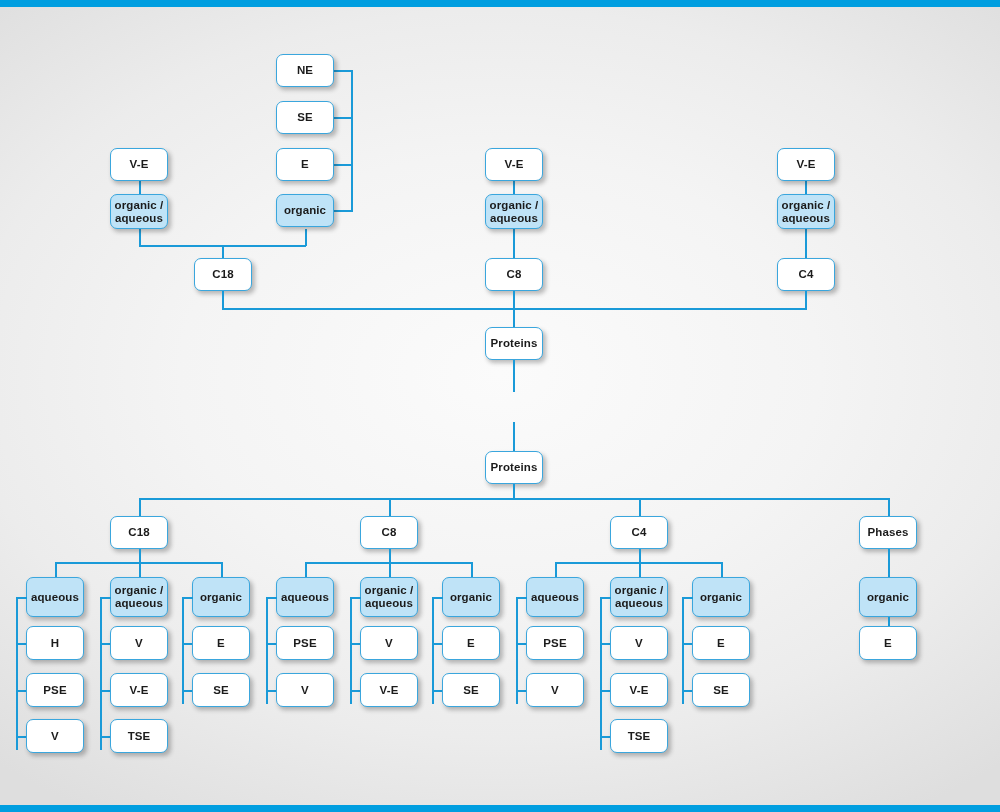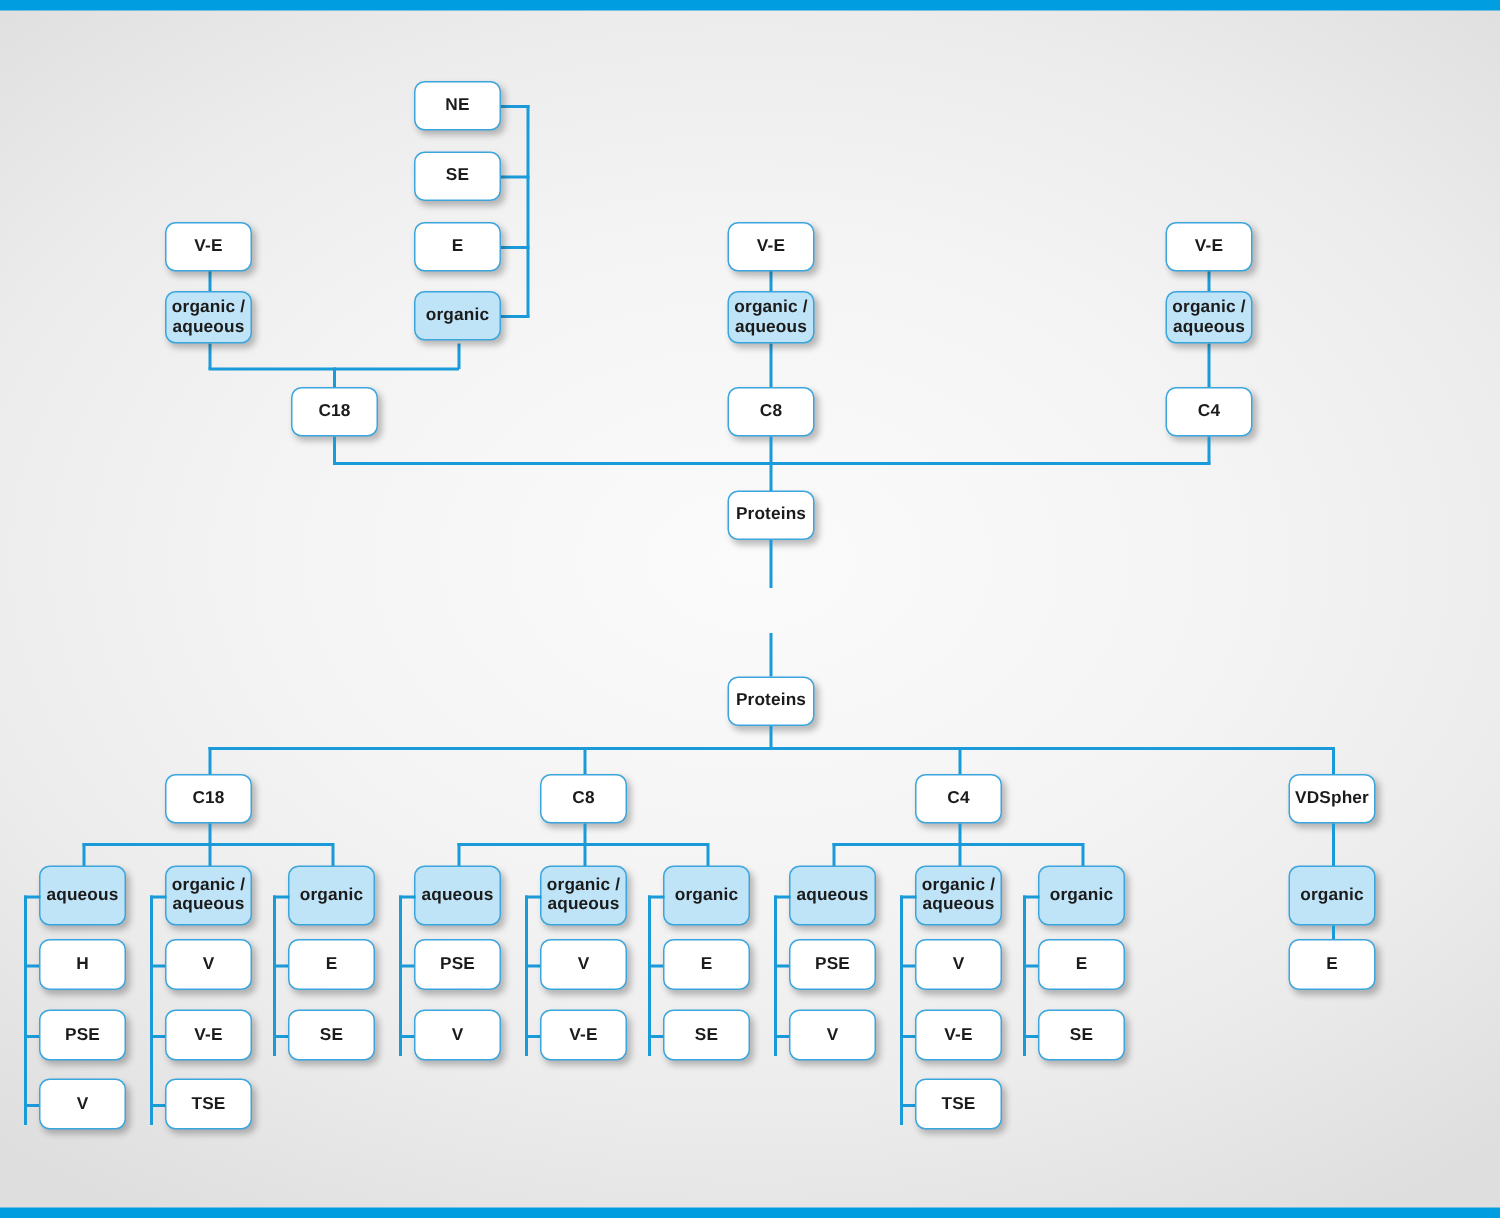--- a/index.html
+++ b/index.html
@@ -149,21 +149,21 @@
 
   <div class="ln lnh" style="left:139px; top:498px; width:750px;"></div>
   <div class="ln lnv" style="left:139px; top:498px; height:19px;"></div>
   <div class="ln lnv" style="left:389px; top:498px; height:19px;"></div>
   <div class="ln lnv" style="left:639px; top:498px; height:19px;"></div>
   <div class="ln lnv" style="left:888px; top:498px; height:19px;"></div>
 
   <div class="node" style="left:110px; top:516px; width:58px; height:33px;">C18</div>
   <div class="node" style="left:360px; top:516px; width:58px; height:33px;">C8</div>
   <div class="node" style="left:610px; top:516px; width:58px; height:33px;">C4</div>
-  <div class="node" style="left:859px; top:516px; width:58px; height:33px;">VDSpher</div>
+  <div class="node" style="left:859px; top:516px; width:58px; height:33px;">Phases</div>
 
   <div class="ln lnv" style="left:139px; top:549px; height:14px;"></div>
   <div class="ln lnh" style="left:55px; top:562px; width:167px;"></div>
   <div class="ln lnv" style="left:55px; top:562px; height:16px;"></div>
   <div class="ln lnv" style="left:139px; top:562px; height:16px;"></div>
   <div class="ln lnv" style="left:221px; top:562px; height:16px;"></div>
 
   <div class="node fill" style="left:26px; top:577px; width:58px; height:40px;">aqueous</div>
   <div class="ln lnv" style="left:16px; top:597px; height:153px;"></div>
   <div class="ln lnh" style="left:16px; top:597px; width:11px;"></div>

